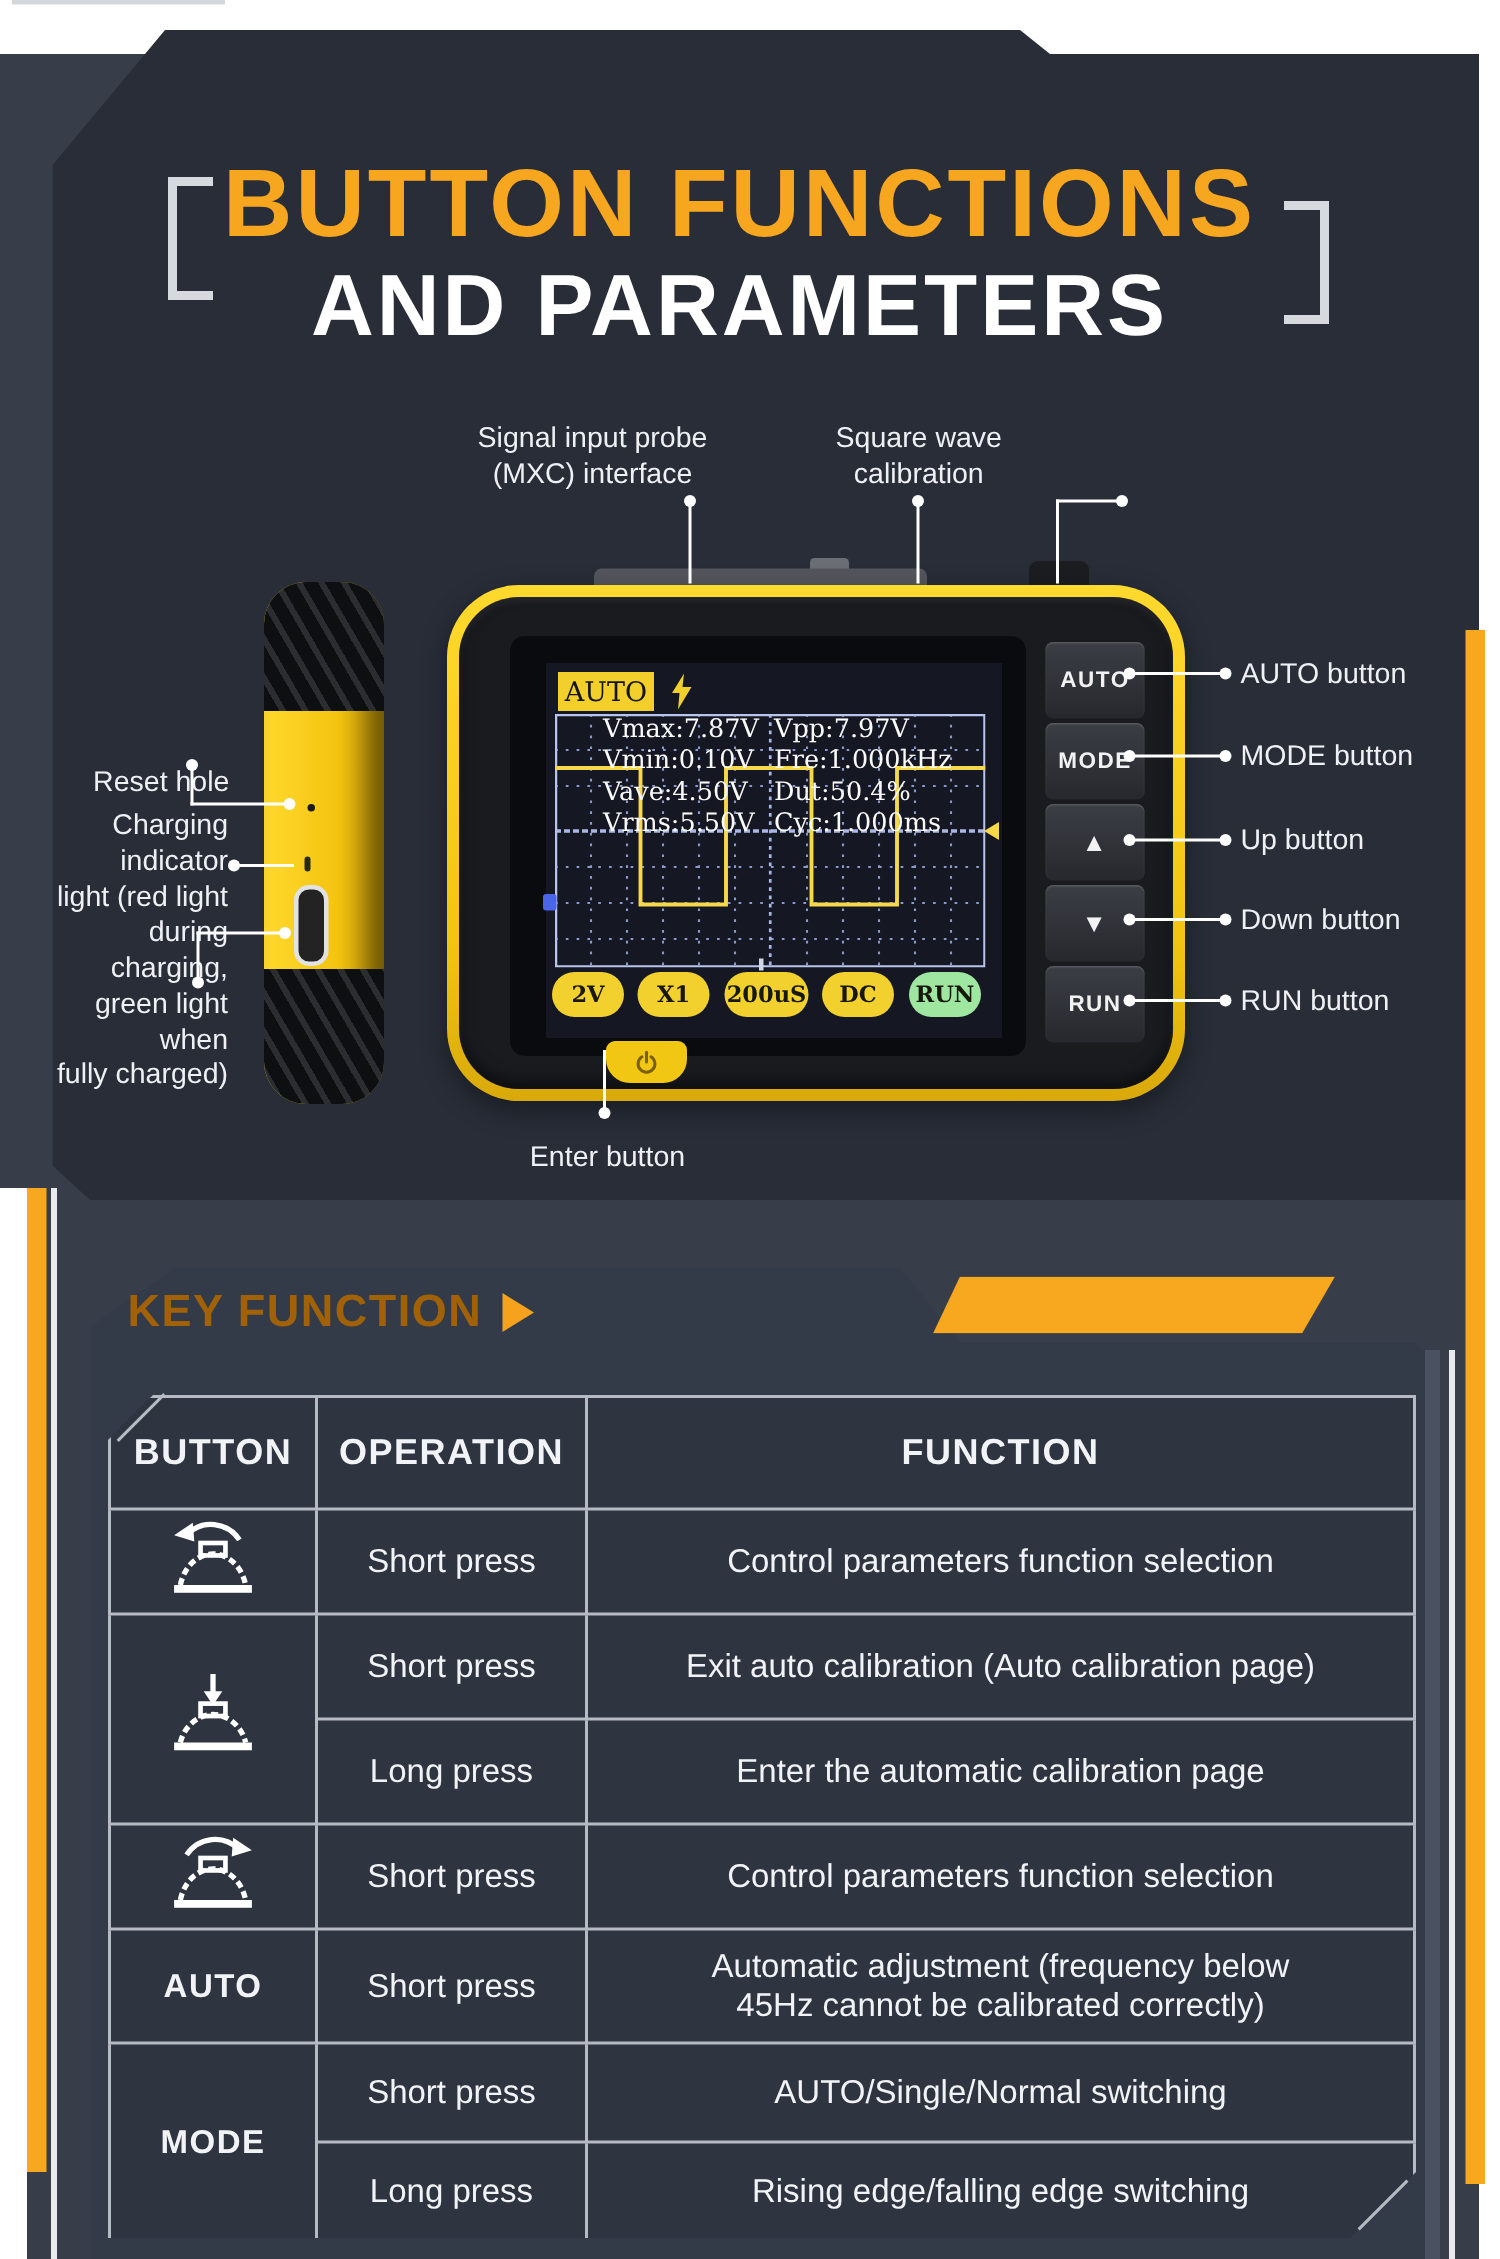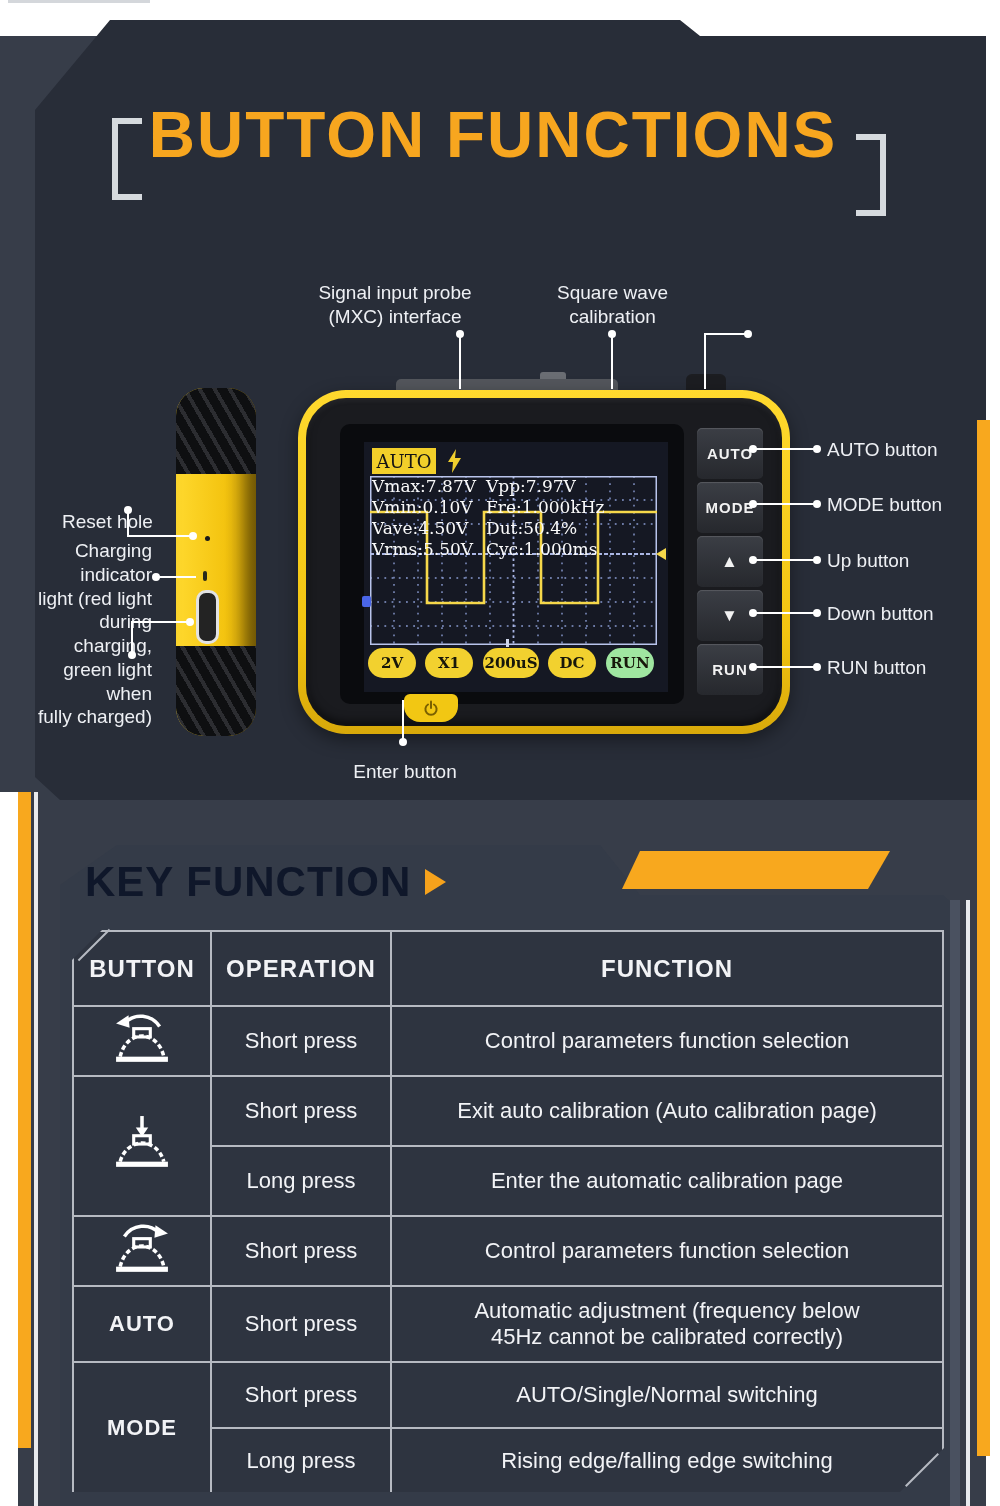--- a/index.html
+++ b/index.html
@@ -52,40 +52,40 @@
   #probe-tab{left:540px;top:372px;width:26px;height:9px;background:#6a6d73;border-radius:3px 3px 0 0;}
   #wheel-top{left:686px;top:374px;width:40px;height:18px;background:#1c1d21;border-radius:6px 6px 0 0;}
   #power-btn{left:404px;top:694px;width:54px;height:28px;background:#f2c713;border-radius:6px 6px 16px 16px;
      display:flex;align-items:center;justify-content:center;}
   
   #scr{left:340px;top:424px;width:344px;height:280px;background:#0a0b0e;border-radius:10px;}
   #disp{left:24px;top:18px;width:304px;height:250px;background:#151823;}
   #auto-tab{left:8px;top:6px;width:64px;height:26px;background:#f2cf2a;color:#141414;
      font-family:"DejaVu Serif",serif;font-size:18px;display:flex;align-items:center;justify-content:center;}
   #bolt{left:84px;top:7px;}
-  .meas{font-family:"DejaVu Serif",serif;font-size:17px;line-height:21px;color:#fafafa;white-space:pre-line;z-index:3;}
+  .meas{font-family:"DejaVu Serif",serif;font-size:17px;line-height:21px;color:#fafafa;white-space:pre-line;z-index:3;padding-left:30px;}
   #meas-l{left:8px;top:34px;}
   #meas-r{left:122px;top:34px;}
   #grat{left:6px;top:34px;}
   #trig{left:292px;top:106px;width:0;height:0;border-top:6px solid transparent;border-bottom:6px solid transparent;border-right:10px solid #f6d84a;}
   #bmark{left:-2px;top:154px;width:9px;height:11px;background:#4a66e8;border-radius:2px;}
   #btick{left:142px;top:197px;width:3px;height:8px;background:#cfd6ea;}
   .pillrow{top:206px;height:30px;}
   .pill{position:absolute;height:30px;border-radius:15px;background:#f2d12f;color:#17170a;
      font-family:"DejaVu Serif",serif;font-size:15px;font-weight:bold;display:flex;align-items:center;justify-content:center;}
   .pill.green{background:#9fe6a0;}
   
   .dkey{position:absolute;left:697px;width:66px;height:51px;border-radius:5px;
      background:linear-gradient(180deg,#3b3e45,#26282d);display:flex;align-items:center;justify-content:center;
      color:#f2f2f2;font-size:15px;font-weight:bold;letter-spacing:1px;box-shadow:inset 0 1px 1px rgba(255,255,255,.15);}
   .dkey.tri{font-size:17px;}
 
   
   #kf-head{left:85px;top:858px;display:flex;align-items:center;gap:14px;}
-  #kf-title{font-size:42px;font-weight:bold;letter-spacing:1px;color:#0f172a;}
+  #kf-title{font-size:30px;font-weight:bold;letter-spacing:1px;color:#a16207;}
   #kf-arrow{width:0;height:0;border-top:13px solid transparent;border-bottom:13px solid transparent;border-left:21px solid #f6a21c;}
   #kf-wrap{left:72px;top:930px;width:872px;height:562px;
      clip-path:polygon(30px 0,100% 0,100% calc(100% - 44px),calc(100% - 44px) 100%,0 100%,0 30px);}
   table.kf{border-collapse:collapse;width:872px;height:562px;table-layout:fixed;}
   table.kf th,table.kf td{border:2px solid #b6bac2;background:#2e3440;text-align:center;vertical-align:middle;
      font-size:22px;color:#f2f3f6;padding:2px 10px;}
   table.kf th{font-size:24px;font-weight:bold;letter-spacing:1px;}
   td.cbtn{font-size:24px;font-weight:bold;letter-spacing:1px;}
   .diag{background:#b6bac2;height:2px;z-index:5;}
   #diag-tl{left:72px;top:944px;width:44px;transform:rotate(-45deg);}
@@ -101,20 +101,21 @@
   <div class="abs" id="key-panel"></div>
   <div class="abs" id="orange-tab"></div>
   <div class="abs edge" id="edge-white-l"></div>
   <div class="abs edge" id="edge-orange-l"></div>
   <div class="abs edge" id="edge-line-l"></div>
   <div class="abs edge" id="edge-band-r"></div>
   <div class="abs edge" id="edge-line-r"></div>
   <div class="abs edge" id="edge-orange-r"></div>
 
   <div class="abs title" id="title1">BUTTON FUNCTIONS</div>
+  <div class="abs title" id="title2">AND PARAMETERS</div>
   <svg class="abs bracket" style="left:110px;top:118px;" viewBox="0 0 36 82">
     <path d="M32 3 H5 V79 H32" stroke="#d6dade" stroke-width="6" fill="none"></path>
   </svg>
   <svg class="abs bracket" style="left:852px;top:134px;" viewBox="0 0 36 82">
     <path d="M4 3 H31 V79 H4" stroke="#d6dade" stroke-width="6" fill="none"></path>
   </svg>
 
   <div class="abs callout" style="left:540px;top:281px;width:145px;text-align:center;">Square wave
 calibration</div>
   <div class="abs callout" style="left:305px;top:281px;width:180px;text-align:center;">Signal input probe

